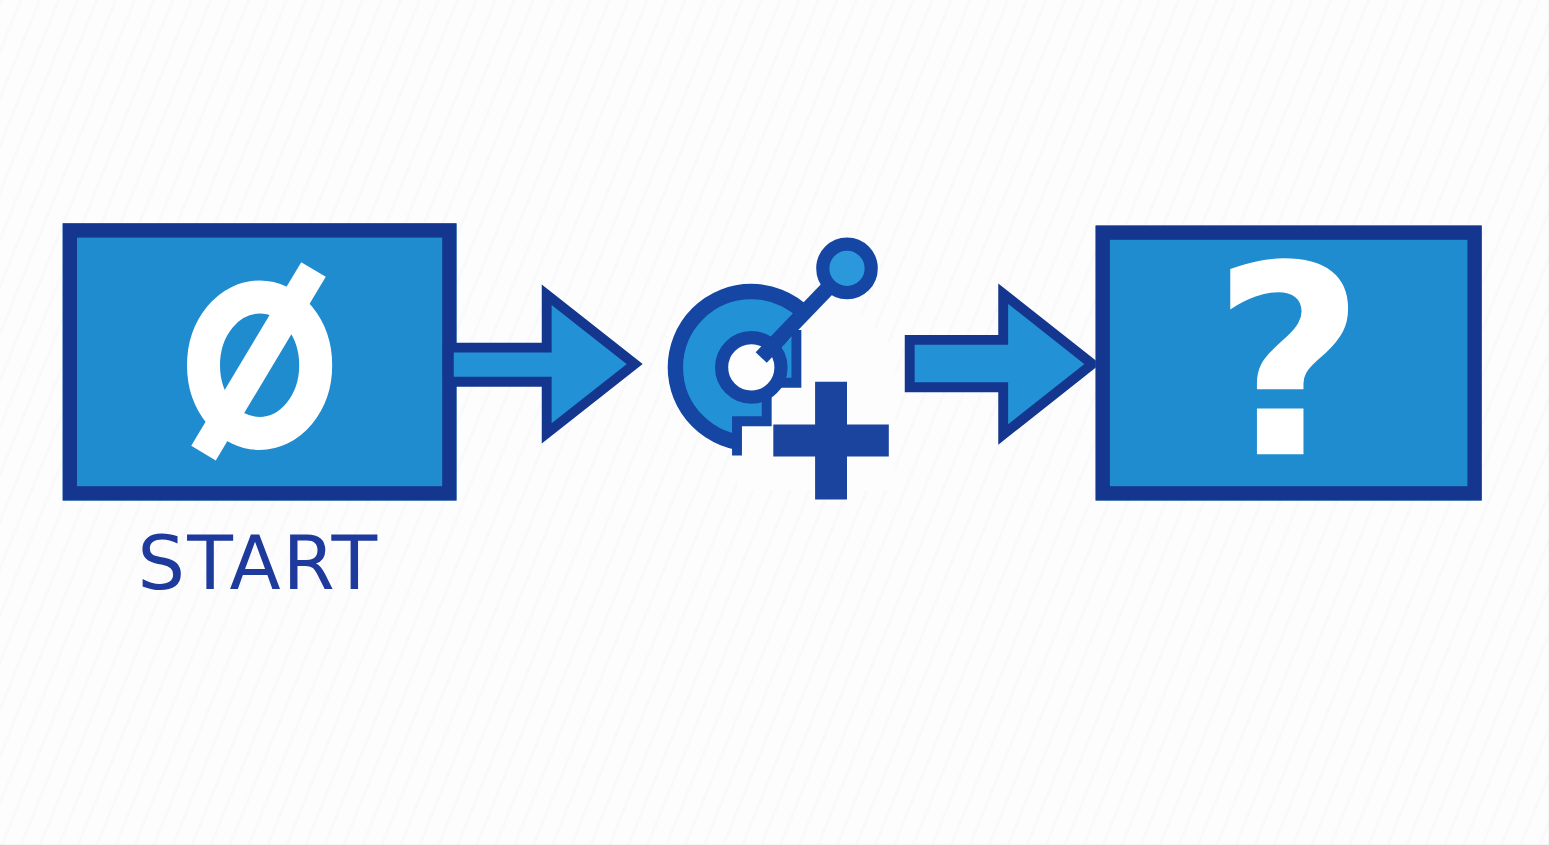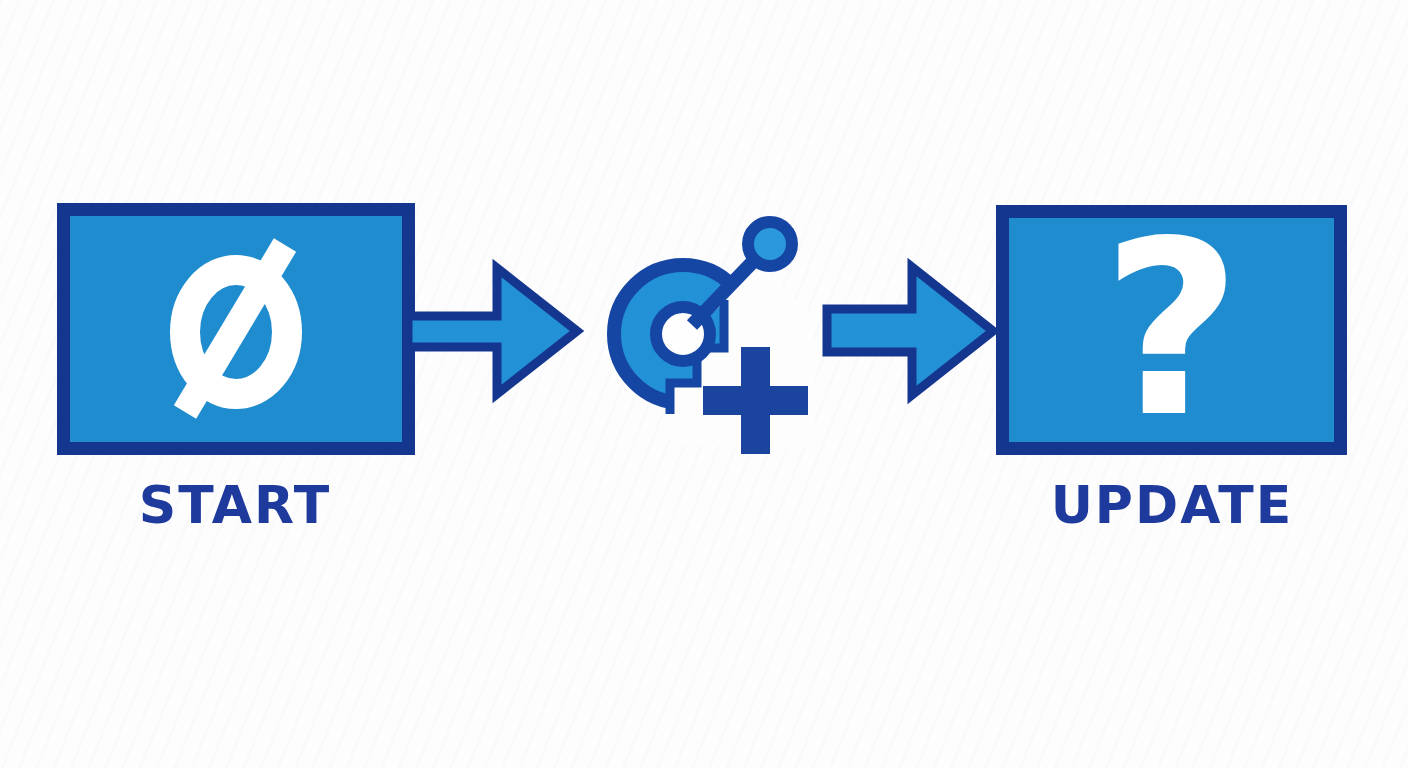--- a/index.html
+++ b/index.html
@@ -31,22 +31,22 @@
     line-height:224px;
     color:#ffffff;
     text-align:center;
     width:100%;
   }
   .label {
     position:absolute;
     top:479px;
     width:420px;
     text-align:center;
-    font-weight:bold;
-    font-size:52px;
+    font-weight:normal;
+    font-size:68px;
     line-height:1;
     letter-spacing:2px;
     color:#1e3a9c;
   }
   .start-label  { left:25px;  }
   .data-label   { left:492px; }
   .update-label { left:962px; }
   .abs { position:absolute; }
   .arrow1    { left:398px; top:256px; }
   .arrow2    { left:816px; top:256px; }
@@ -79,15 +79,14 @@
     <path d="M741,347 h29 v39 h38 v29 h-38 v39 h-29 v-39 h-38 v-29 h38 Z" fill="#1b449e"></path>
   </svg>
 
   <svg class="abs arrow2" width="186" height="150" viewBox="816 256 186 150">
     <polygon points="827,309 912,309 912,267 993,331 912,395 912,352 827,352" fill="#2391d6" stroke="#14368e" stroke-width="9" stroke-linejoin="miter"></polygon>
   </svg>
 
   <div class="box update-box">
     <span class="qmark">?</span>
   </div>
-  <div class="label update-label">UPDATE</div>
 
 </div>
 
 </body></html>

